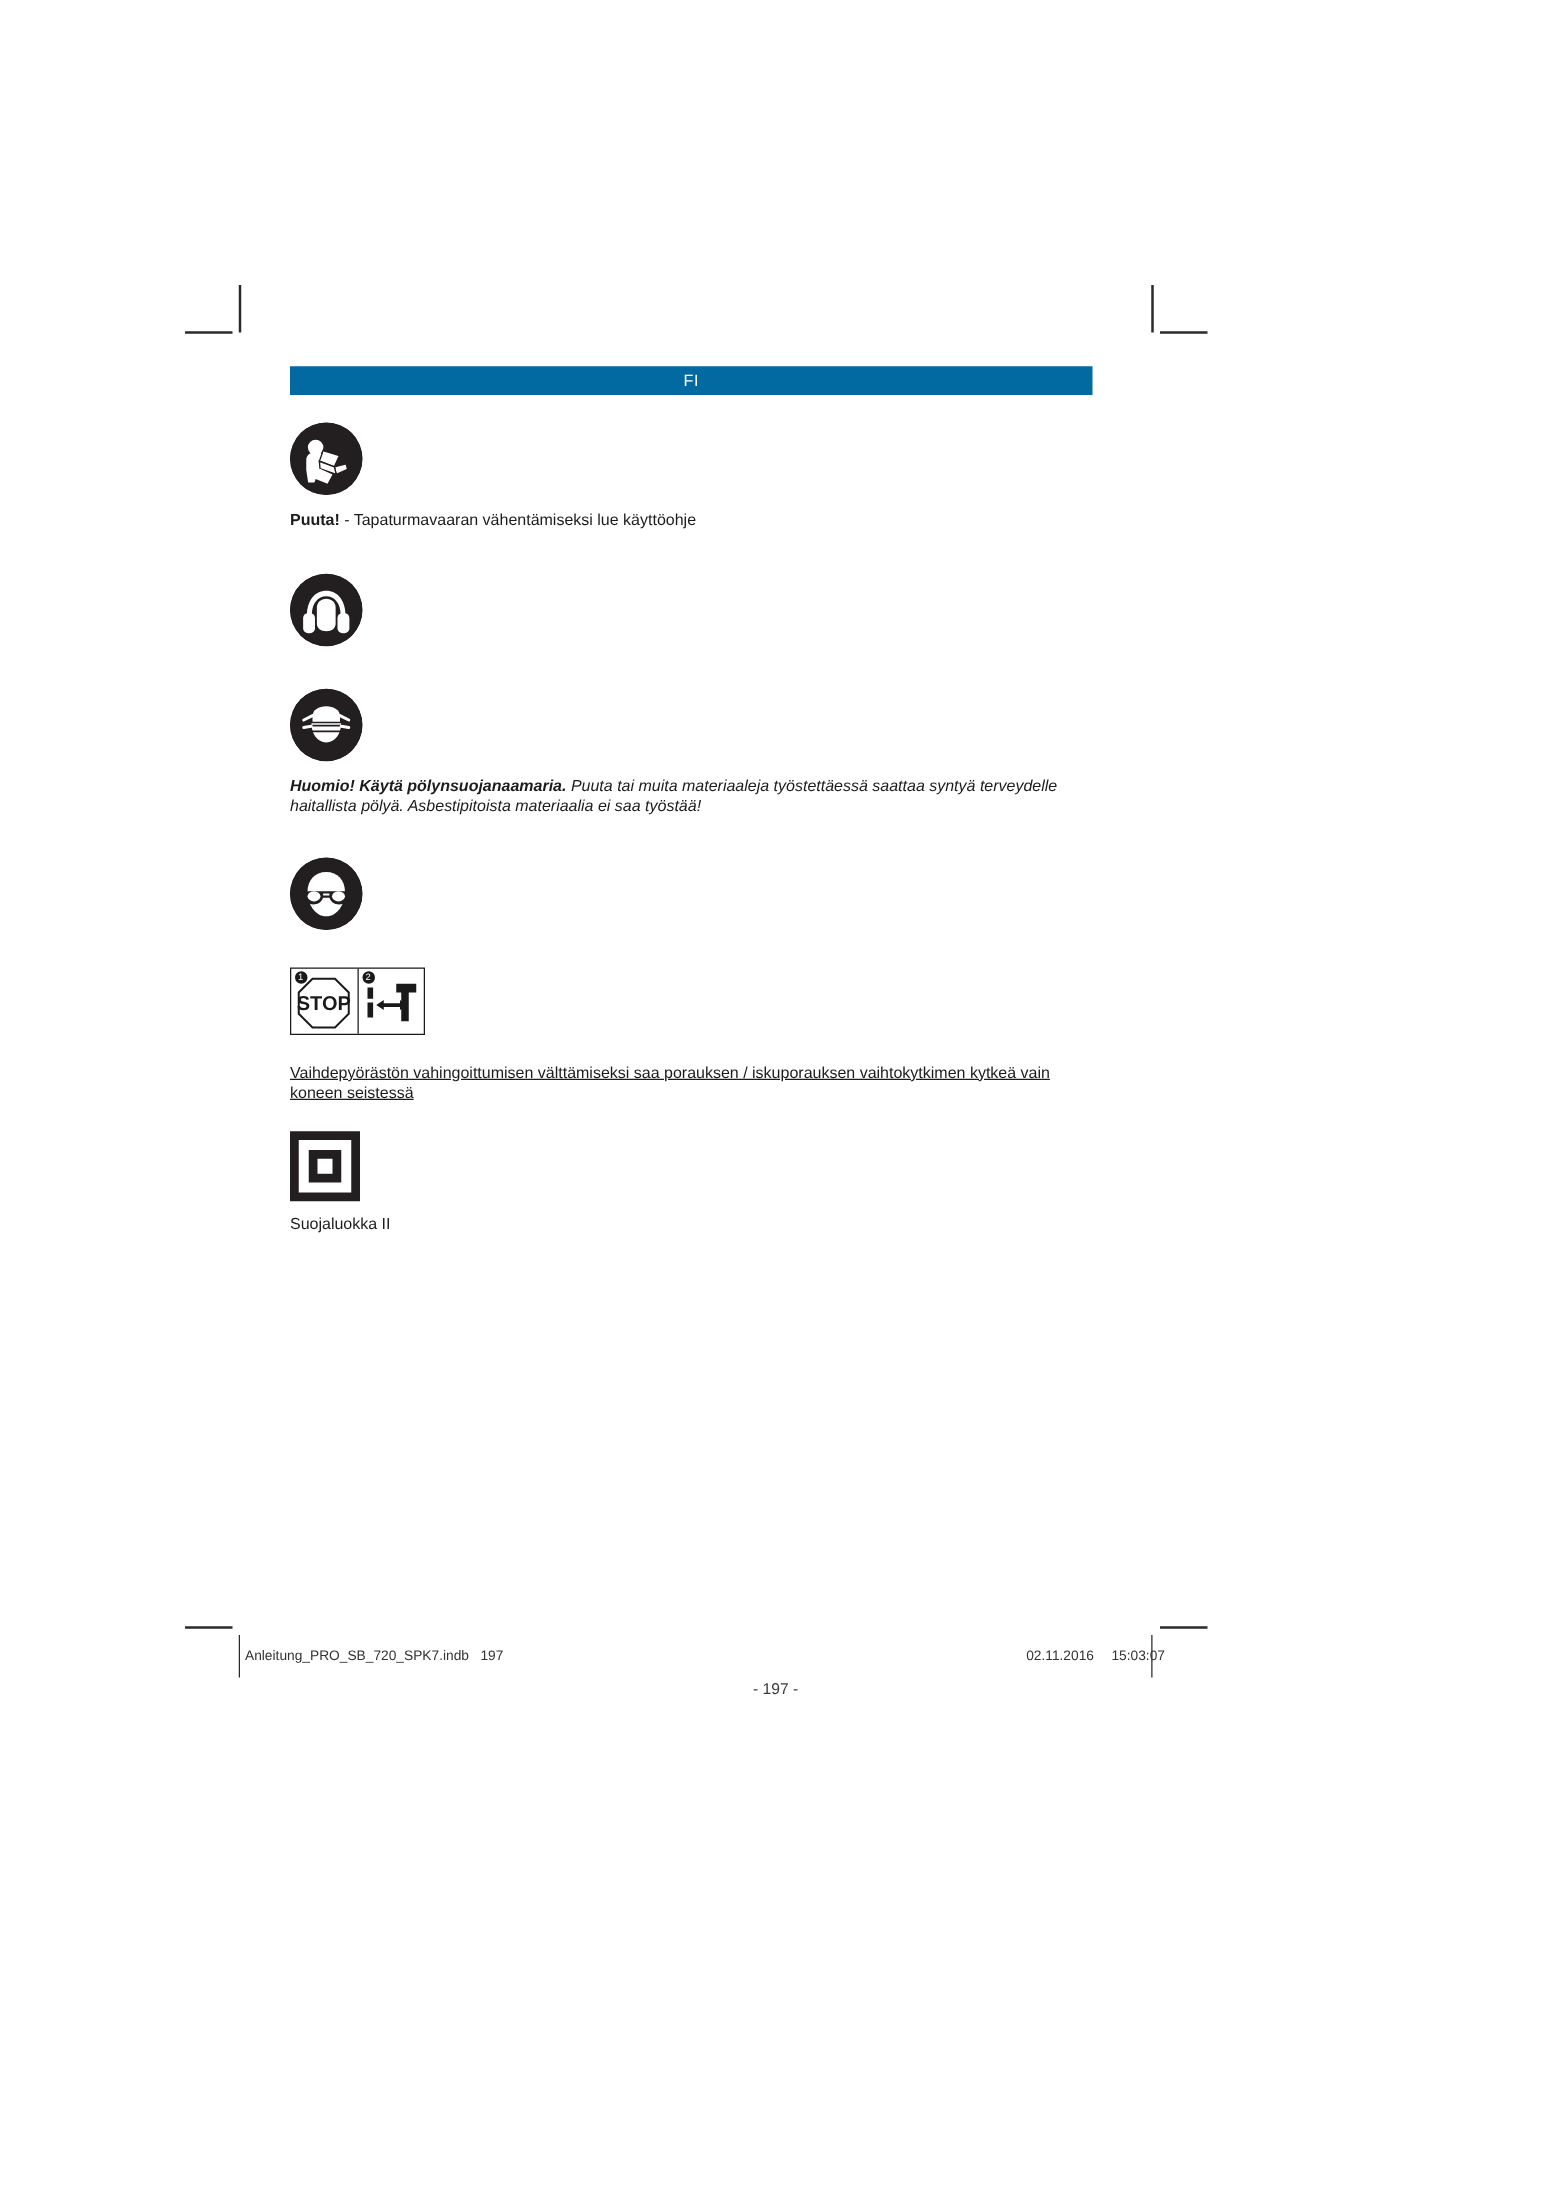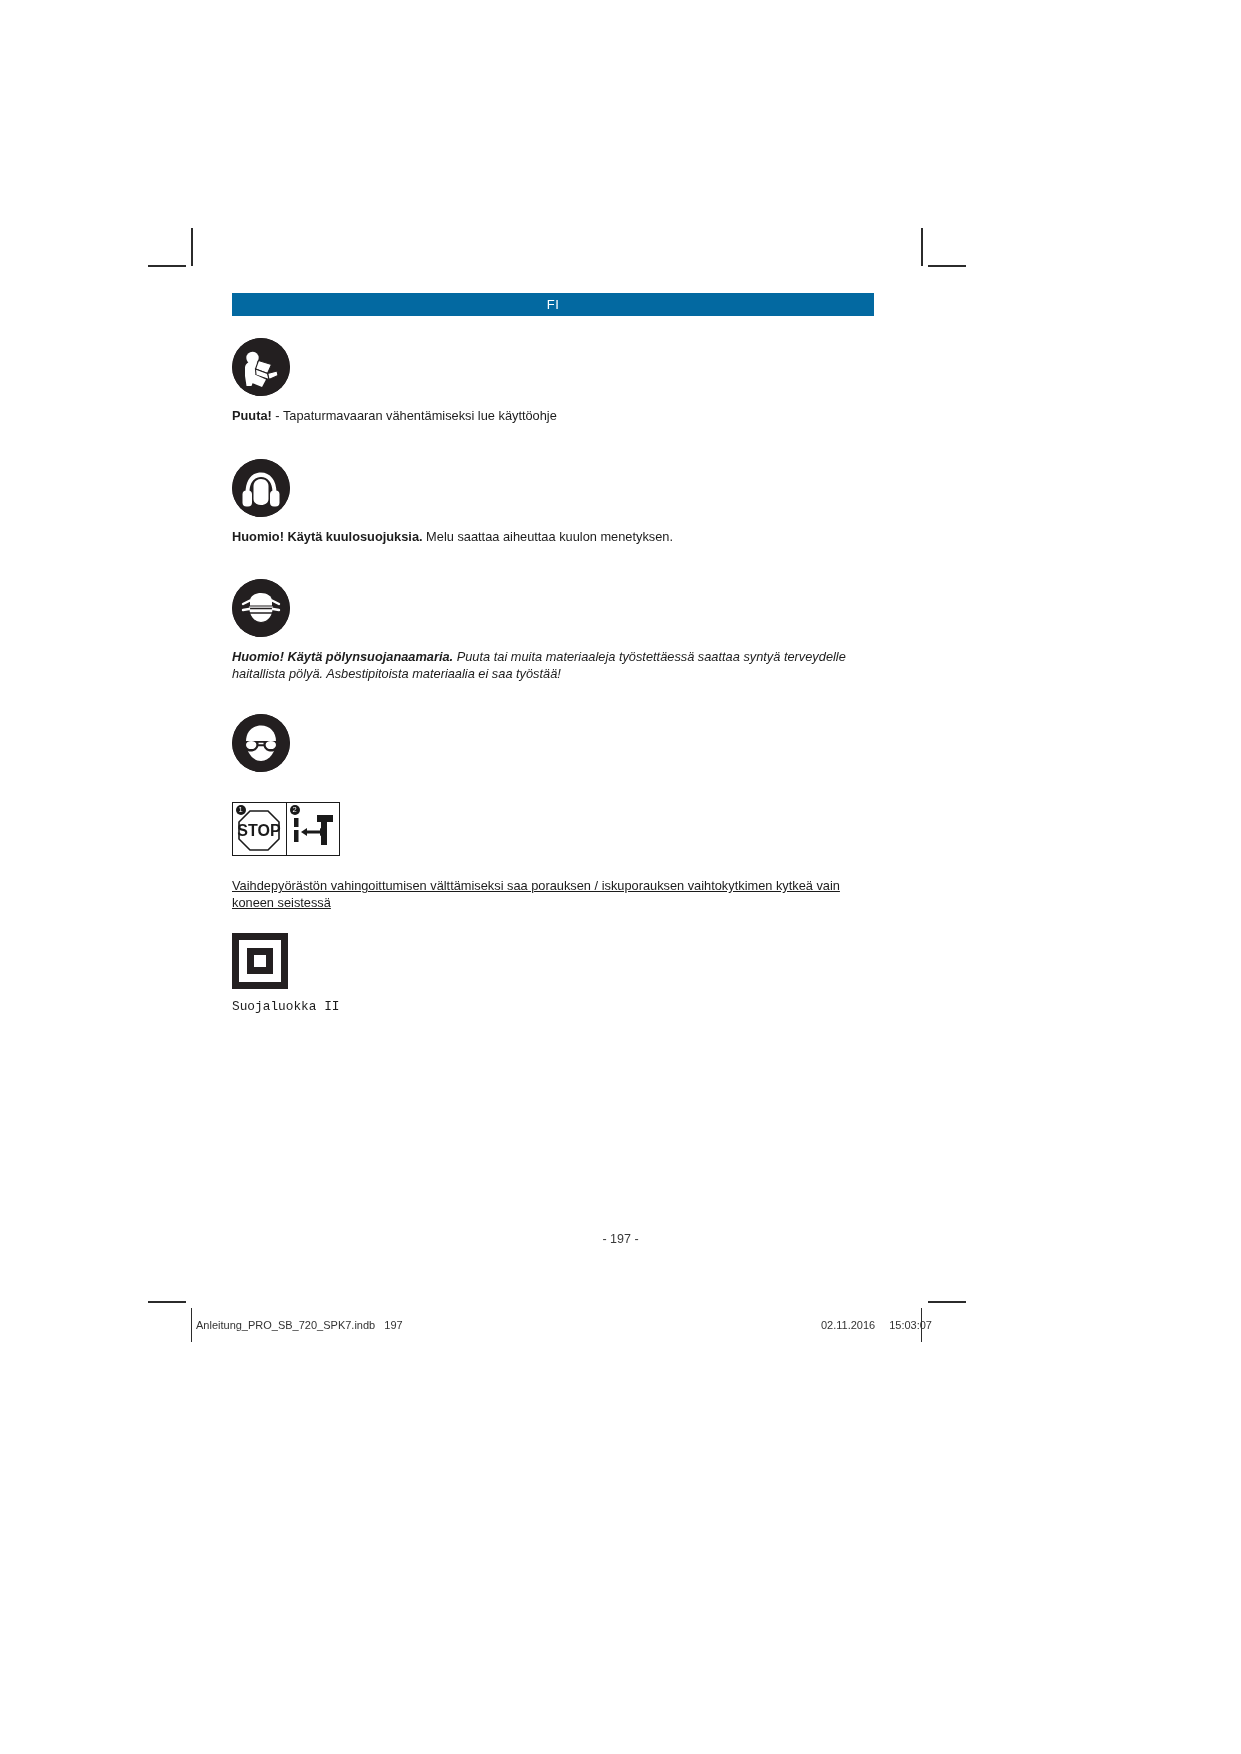--- a/index.html
+++ b/index.html
@@ -57,21 +57,21 @@
     text-align: left;
   }
   .block-text b { font-weight: bold; }
 
   
   #block-read     { margin-top: 22px; }
   #block-ear      { margin-top: 34px; }
   #block-dust     { margin-top: 34px; font-style: italic; }
   #block-eye      { margin-top: 32px; }
   #block-gear     { margin-top: 30px; }
-  #block-class    { margin-top: 22px; font-family: Liberation Mono, monospace; }
+  #block-class    { margin-top: 22px; }
 
   .round-icon-text { margin-top: 12px; }
 
   
   .round-icon {
     width: 58px;
     height: 58px;
     border-radius: 50%;
     background: #231f20;
     position: relative;
@@ -136,21 +136,21 @@
     margin-top: 10px;
     font-size: 12.8px;
     line-height: 16px;
     color: #1c1c1c;
   }
 
   
   .page-number {
     position: absolute;
     left: 0;
-    top: 1232px;
+    top: 1344px;
     width: 1241px;
     text-align: center;
     font-size: 12.5px;
     color: #3a3a3a;
   }
 
   
   .footer {
     position: absolute;
     left: 196px;
@@ -213,23 +213,20 @@
       <div class="round-icon">
         <svg width="58" height="58" viewBox="0 0 58 58" aria-hidden="true">
           <circle cx="29" cy="29" r="29" fill="#231f20"></circle>
           <path d="M13.5 34 C13.5 21 20 13.5 29 13.5 C38 13.5 44.5 21 44.5 34 L44.5 36 L40.5 36 L40.5 33 C40.5 23.5 35.5 18 29 18 C22.5 18 17.5 23.5 17.5 33 L17.5 36 L13.5 36 Z" fill="#ffffff"></path>
           <rect x="10.5" y="31.5" width="9.5" height="16" rx="4" fill="#ffffff"></rect>
           <rect x="38" y="31.5" width="9.5" height="16" rx="4" fill="#ffffff"></rect>
           <path d="M21.5 27 C21.5 22.8 24.8 20 29 20 C33.2 20 36.5 22.8 36.5 27 L36.5 40 C36.5 43.5 33.5 46 29 46 C24.5 46 21.5 43.5 21.5 40 Z" fill="#ffffff"></path>
         </svg>
       </div>
     </div>
-    <div class="block-text round-icon-text">
-      <b>Huomio! Käytä kuulosuojuksia.</b><span> Melu saattaa aiheuttaa kuulon menetyksen.</span>
-    </div>
   </div>
 
   <div class="block" id="block-dust">
     <div class="icon-wrap">
       <div class="round-icon">
         <svg width="58" height="58" viewBox="0 0 58 58" aria-hidden="true">
           <circle cx="29" cy="29" r="29" fill="#231f20"></circle>
           <path d="M18 22 C18 17 23 14 29 14 C35 14 40 17 40 22 L40 27 L18 27 Z" fill="#ffffff"></path>
           <path d="M16.5 27 L41.5 27 C41.5 36 37 43.5 29 43.5 C21 43.5 16.5 36 16.5 27 Z" fill="#ffffff" stroke="#231f20" stroke-width="1.2"></path>
           <path d="M16.5 29.5 L41.5 29.5" stroke="#231f20" stroke-width="1.4"></path>

